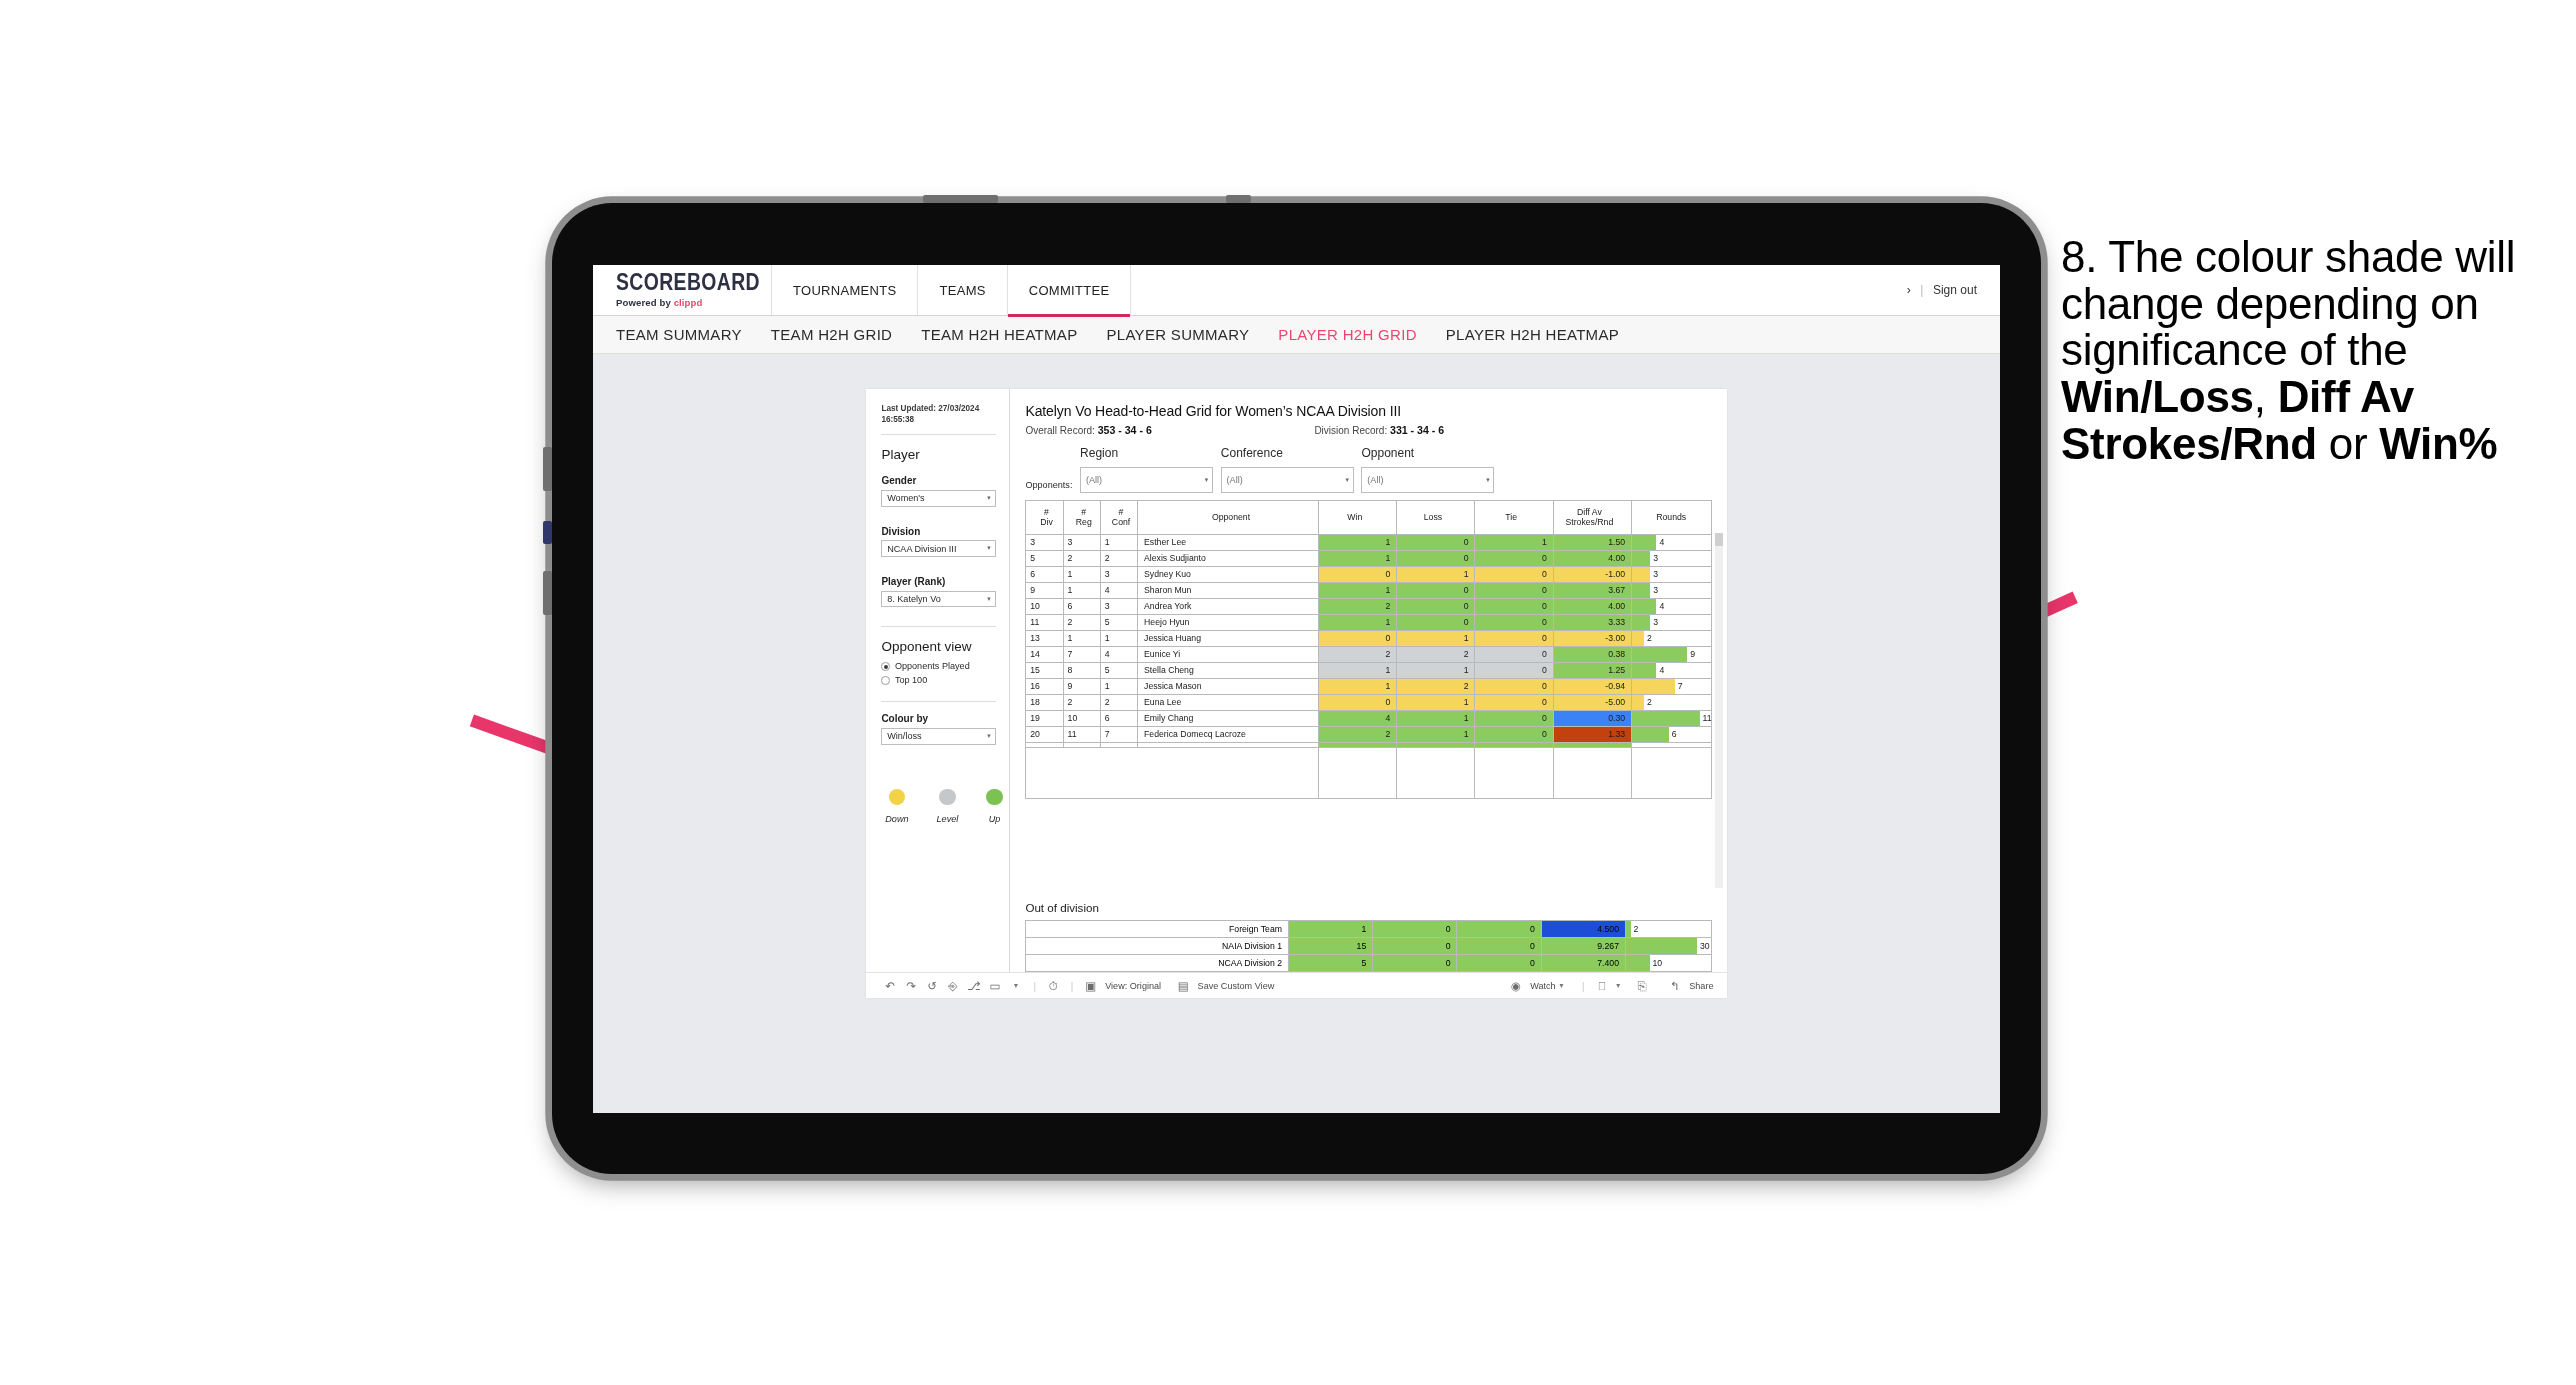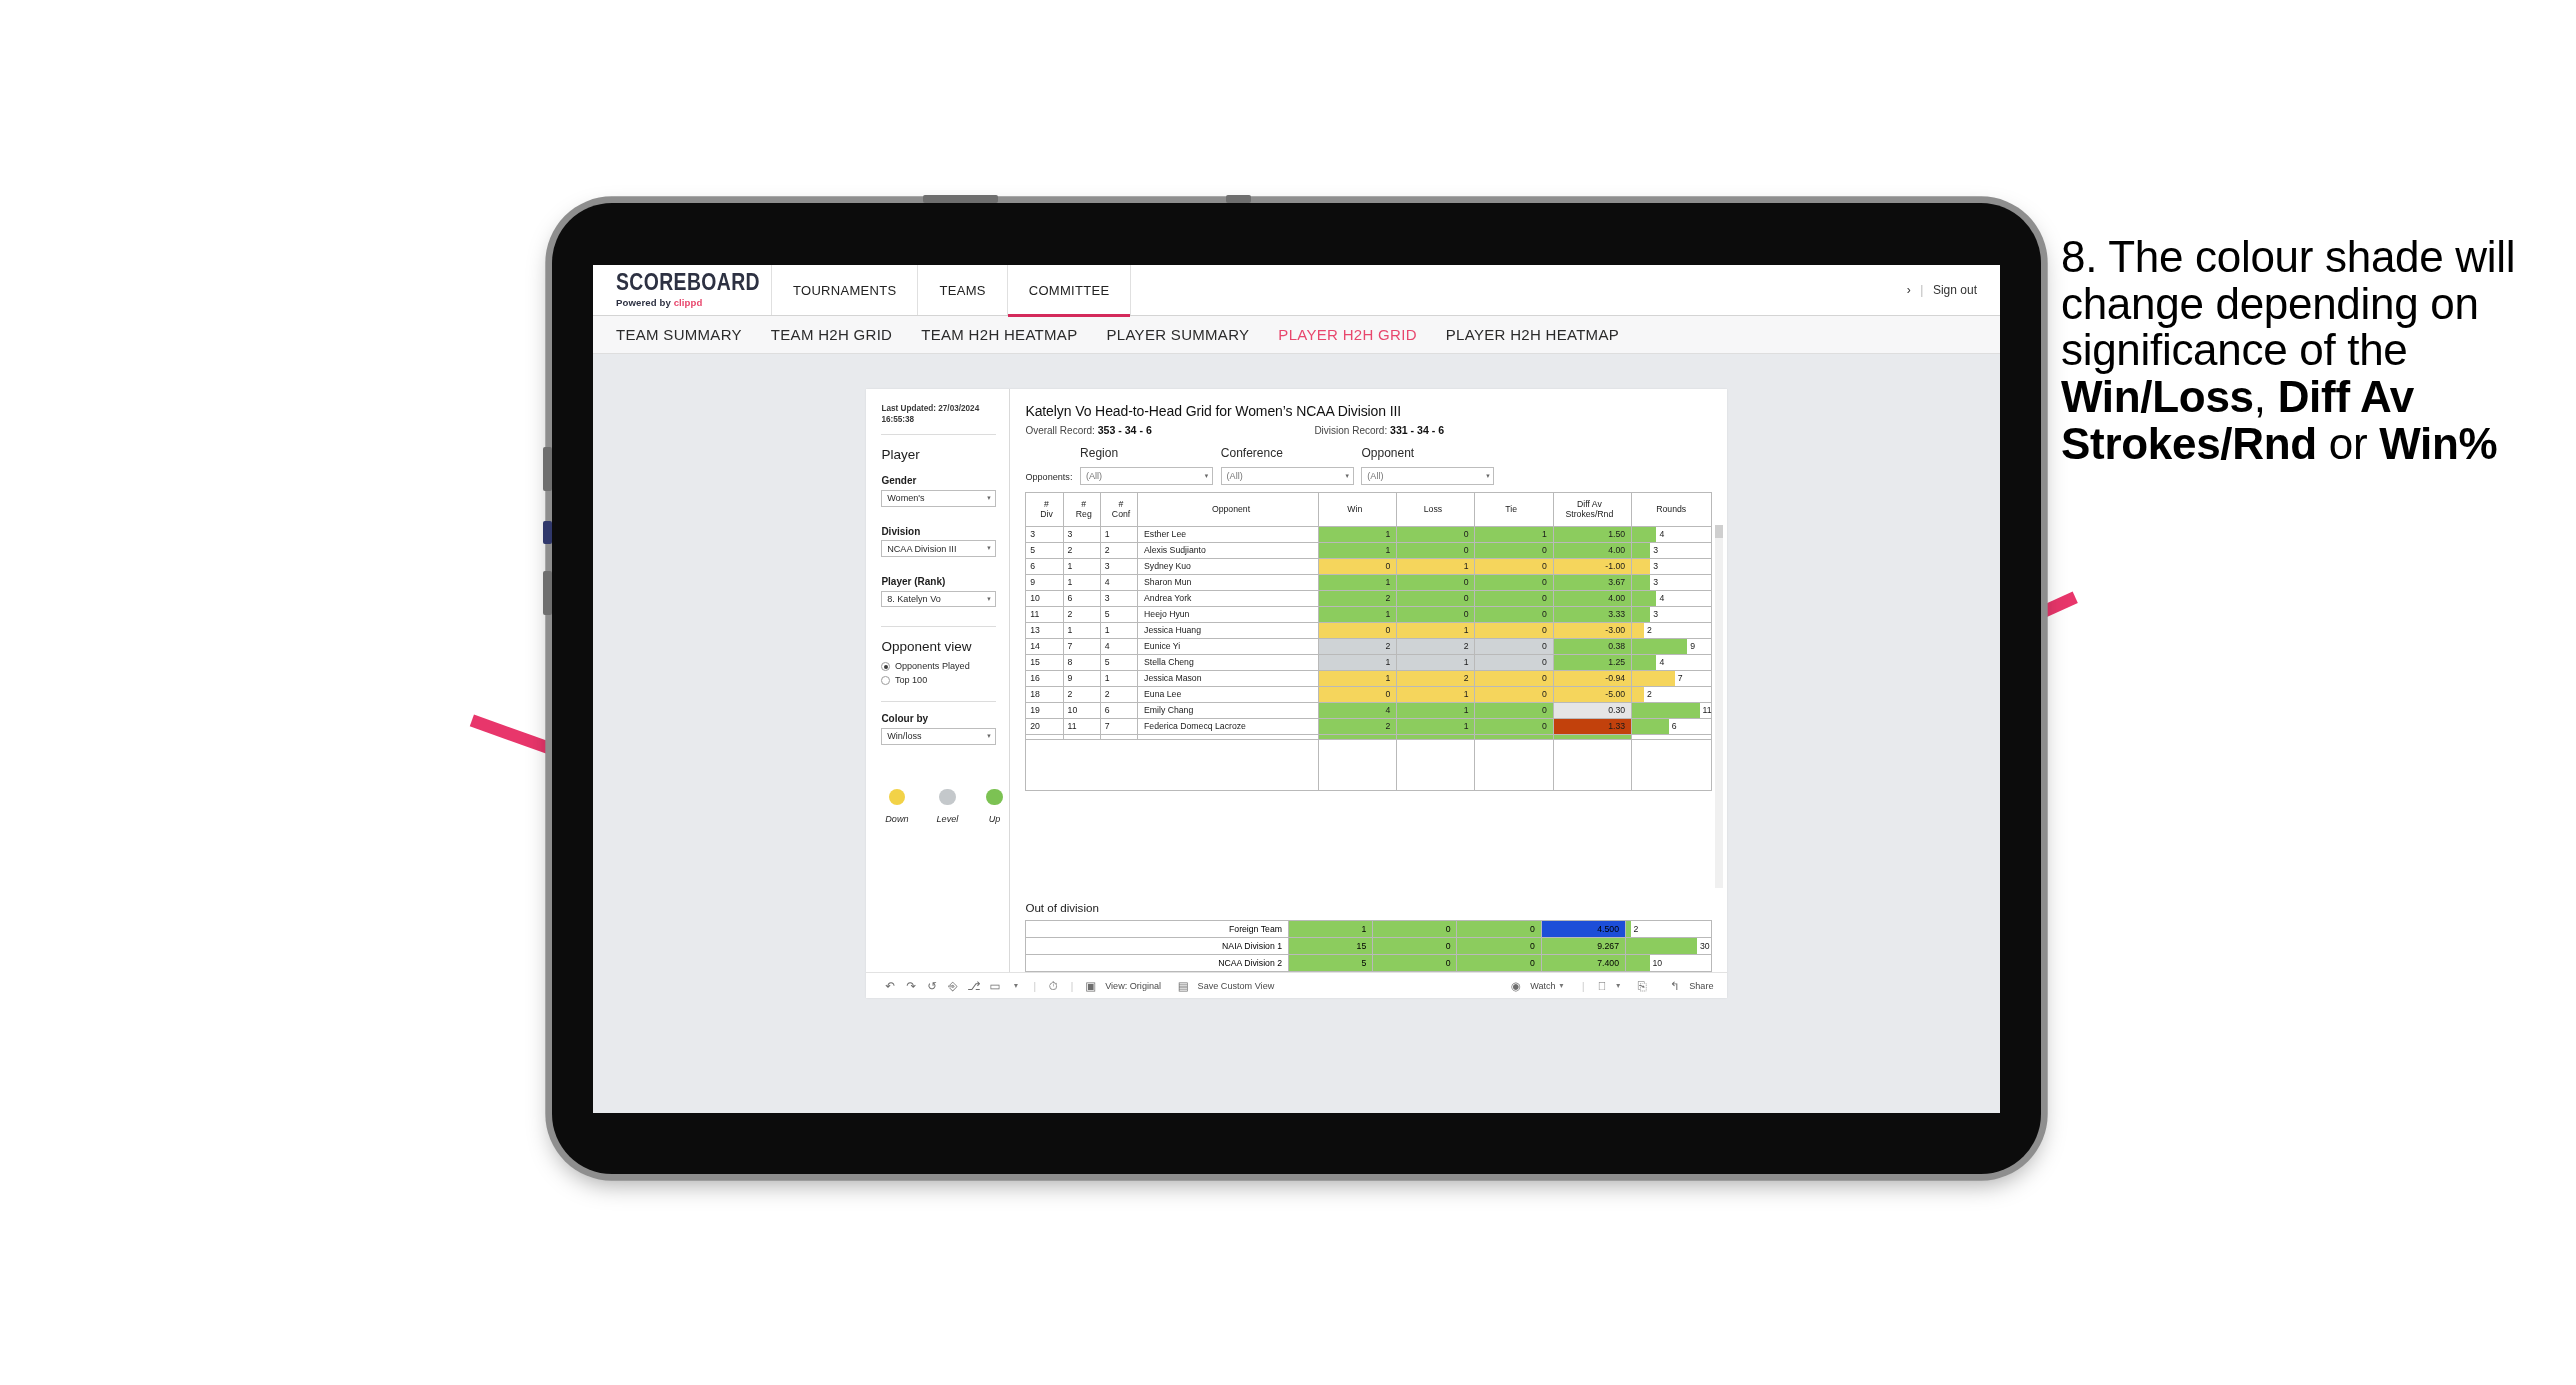--- a/index.html
+++ b/index.html
@@ -301,21 +301,21 @@
 
   #opp-filters {
     display: flex;
     align-items: flex-end;
     gap: 7.7px;
     margin-bottom: 6.7px;
   }
   #opp-label { font-size: 9.1px; color: #2b2b2b; padding-bottom: 2.9px; }
   .opp-field { width: 133px; }
   .opp-field .field-cap { font-size: 12px; color: #2b2b2b; margin-bottom: 7px; }
-  .opp-field .select-box { margin-bottom: 0; height: 18px; color: #767676; }
+  .opp-field .select-box { margin-bottom: 0; height: 26px; color: #767676; }
 
   
   #tablewrap { position: relative; flex: 1; min-height: 0; }
   table.grid {
     border-collapse: collapse;
     width: 100%;
     table-layout: fixed;
     font-size: 8.7px;
     color: #1a1a1a;
   }
@@ -741,21 +741,21 @@
                         </td>
                       </tr>
                       <tr>
                         <td class="c-div">19</td>
                         <td class="c-reg">10</td>
                         <td class="c-conf">6</td>
                         <td class="c-opp">Emily Chang</td>
                         <td class="c-num" style="background: rgb(140, 204, 94);">4</td>
                         <td class="c-num" style="background: rgb(140, 204, 94);">1</td>
                         <td class="c-num" style="background: rgb(140, 204, 94);">0</td>
-                        <td class="c-num" style="background: #e5e5e5;">0.30</td>
+                        <td class="c-num" style="background: #3b82f6;">0.30</td>
                         <td class="c-rounds">
                           <div class="cellbar" style="width: 86%; background: rgb(140, 204, 94);"></div>
                           <div class="roundsnum" style="left: 86%;">11</div>
                         </td>
                       </tr>
                       <tr>
                         <td class="c-div">20</td>
                         <td class="c-reg">11</td>
                         <td class="c-conf">7</td>
                         <td class="c-opp">Federica Domecq Lacroze</td>

